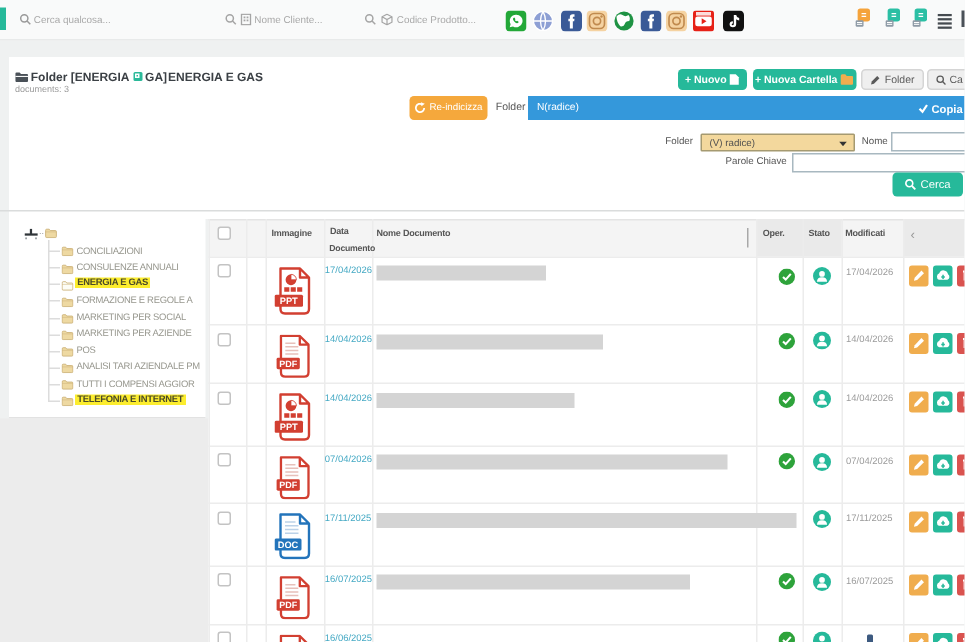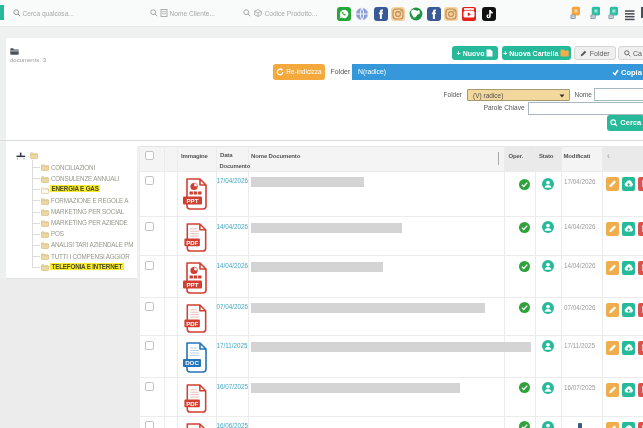--- a/index.html
+++ b/index.html
@@ -144,20 +144,27 @@
       <div class="abs" style="left: 640.5px; top: 7px; width: 3px; height: 11px; background: rgb(74, 81, 88);"></div>
     </div>
 
   <div class="abs" id="panel"></div>
   <div class="abs" id="gapstrip"></div>
 
   <svg class="abs" style="left:10px;top:48px" width="9" height="7" viewBox="0 0 9 7">
       <path d="M0.3 1 Q0.3 0.3 1 0.3 L3.1 0.3 L4 1.4 L8 1.4 Q8.7 1.4 8.7 2.1 L8.7 6 Q8.7 6.7 8 6.7 L1 6.7 Q0.3 6.7 0.3 6 Z" fill="#4a5158"></path>
       <rect x="0.3" y="2.6" width="8.4" height="0.7" fill="#fff"></rect>
     </svg>
+  <div class="abs" style="left:20.5px;top:46.5px;font-size:8px;font-weight:bold;color:#3b4045;display:flex;align-items:center;height:9px;">
+    <span>Folder [ENERGIA&nbsp;</span>
+    <span style="display:inline-block;width:6px;height:6.5px;background:#2bb999;border-radius:1px;position:relative;">
+        <span style="position:absolute;left:1.5px;top:1.2px;width:2.6px;height:3.4px;border:0.8px solid #fff;"></span>
+      </span>
+    <span>&nbsp;GA] ENERGIA E GAS</span>
+  </div>
   <div class="abs" style="left:10px;top:56.5px;font-size:6px;color:#9b9b9b;">documents: 3</div>
 
   <div class="btn teal" style="left:452px;top:46px;width:46px;height:14px;font-weight:bold;">+&nbsp;Nuovo&nbsp;
     <svg width="7" height="8" viewBox="0 0 7 8">
         <path d="M0.5 0.5 L4.5 0.5 L6.5 2.5 L6.5 7.5 L0.5 7.5 Z" fill="#fff"></path>
       </svg>
   </div>
   <div class="btn teal" style="left:501.5px;top:46px;width:69.5px;height:14px;font-weight:bold;">+&nbsp;Nuova&nbsp;Cartella&nbsp;
     <svg width="9" height="8" viewBox="0 0 9 8">
         <path d="M0.5 1.5 Q0.5 0.5 1.5 0.5 L3.5 0.5 L4.5 1.6 L8 1.6 Q8.7 1.6 8.7 2.4 L8.7 6.8 Q8.7 7.5 8 7.5 L1.2 7.5 Q0.5 7.5 0.5 6.8 Z" fill="#f0ad4e"></path>
@@ -195,21 +202,21 @@
   <div class="abs" style="left:467px;top:88.5px;width:103px;height:12px;background:#f3d89d;border:1px solid #a59a71;border-radius:1px;">
     <span style="position:absolute;left:5px;top:2.2px;font-size:6.5px;color:#4f4f4f;">(V) radice)</span>
     <svg style="position:absolute;right:4px;top:4px" width="6" height="4" viewBox="0 0 6 4">
         <path d="M0.5 0.5 L3 3.5 L5.5 0.5 Z" fill="#333"></path>
       </svg>
   </div>
   <div class="abs" style="left:574.5px;top:90.5px;font-size:6.5px;color:#555;">Nome</div>
   <div class="abs" style="left:594px;top:88px;width:60px;height:13px;background:#fff;border:1px solid #a8b8c0;"></div>
   <div class="abs" style="left:464.5px;top:104px;width:60px;text-align:right;font-size:6.5px;color:#555;">Parole Chiave</div>
   <div class="abs" style="left:527.5px;top:101.5px;width:126px;height:13px;background:#fff;border:1px solid #a8b8c0;"></div>
-  <div class="btn teal" style="left:595px;top:114.5px;width:37px;height:16.5px;font-size:7.5px;font-weight:bold;margin-left:12px;">
+  <div class="btn teal" style="left:595px;top:114.5px;width:47px;height:16.5px;font-size:7.5px;font-weight:normal;">
     <svg width="8" height="8" viewBox="0 0 8 8" style="margin-right:2.5px">
         <circle cx="3.2" cy="3.2" r="2.3" fill="none" stroke="#fff" stroke-width="1.1"></circle>
         <line x1="5" y1="5" x2="7.2" y2="7.2" stroke="#fff" stroke-width="1.2"></line>
       </svg>Cerca
   </div>
 
   <div class="abs" style="left:0;top:139.5px;width:643px;height:1px;background:#dadcdc;"></div>
 
   <div class="abs" id="treepanel"></div>
   <div class="abs" id="graybelow"></div>

